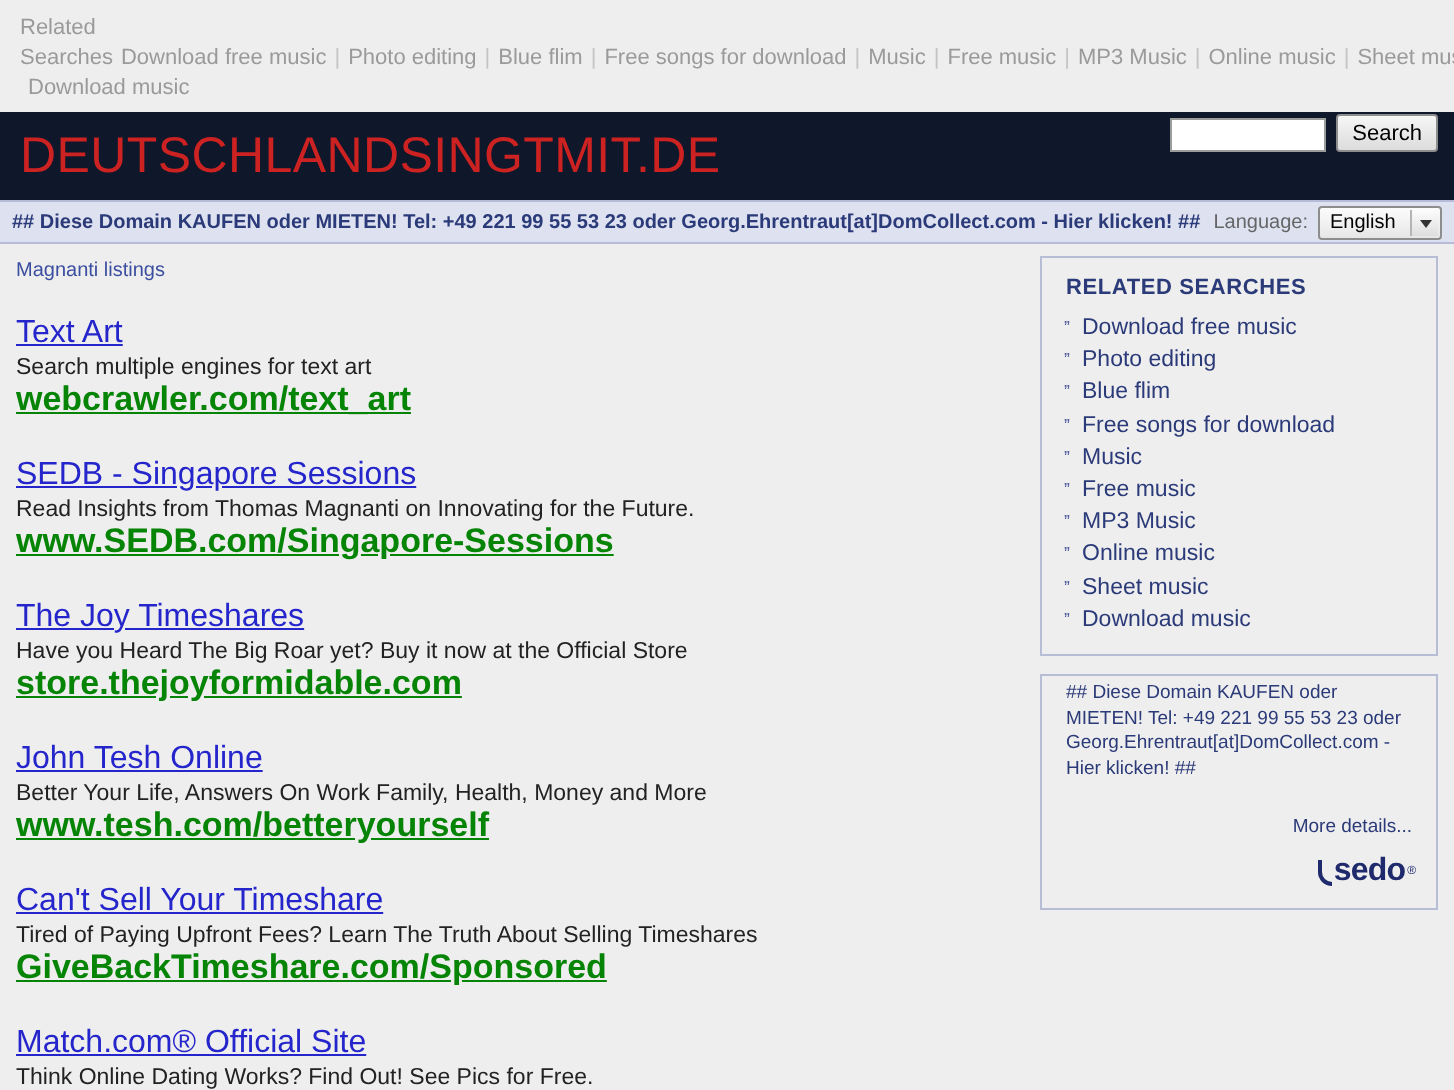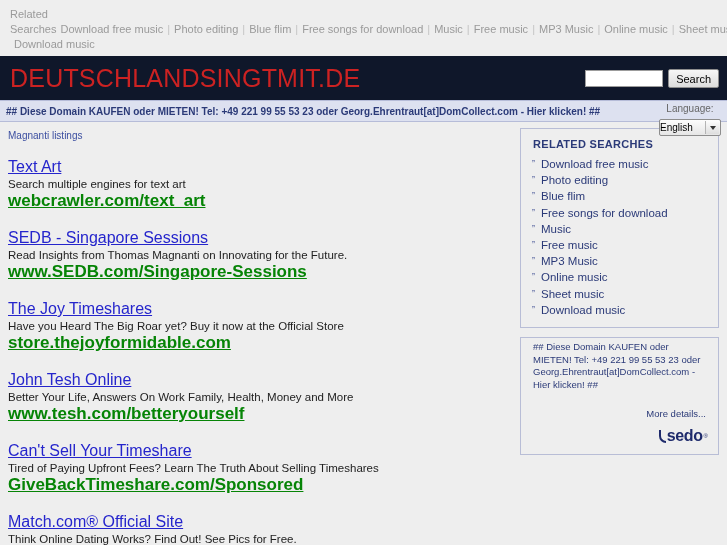--- a/index.html
+++ b/index.html
@@ -47,23 +47,23 @@
     top: 8px;
     font-size: 25px;
     letter-spacing: 0.2px;
     color: #cc2222;
     font-weight: normal;
     white-space: nowrap;
   }
   .searchbox {
     position: absolute;
     right: 8px;
-    top: 13px;
-    display: flex;
-    align-items: center;
+    top: 1px;
+    display: flex;
+    align-items: flex-end;
     gap: 5px;
   }
   .searchbox input[type=text] {
     width: 78px;
     height: 17px;
     border: 1px solid #9c9c9c;
     background: #ffffff;
     font-size: 11px;
     font-family: "Liberation Sans", sans-serif;
     padding: 1px 3px;
@@ -99,40 +99,40 @@
     white-space: nowrap;
     text-decoration: none;
   }
   .lang {
     position: absolute;
     right: 6px;
     top: 2px;
     display: flex;
     align-items: center;
     gap: 5px;
-    flex-direction: column;
   }
   .lang-label {
     font-size: 10px;
     color: #666;
   }
   .lang-select {
     position: relative;
     width: 62px;
     height: 17px;
     border: 1px solid #8d8d8d;
     background: linear-gradient(#fcfcfc, #e6e6e6);
     border-radius: 2px;
     display: flex;
     align-items: center;
     cursor: pointer;
   }
   .lang-select .val {
     font-size: 10px;
     color: #000;
+    padding-left: 5px;
   }
   .lang-select .arrowbox {
     position: absolute;
     right: 1px;
     top: 1px;
     bottom: 1px;
     width: 14px;
     border-left: 1px solid #b4b4b4;
     background: linear-gradient(#fcfcfc, #dedede);
     display: flex;

